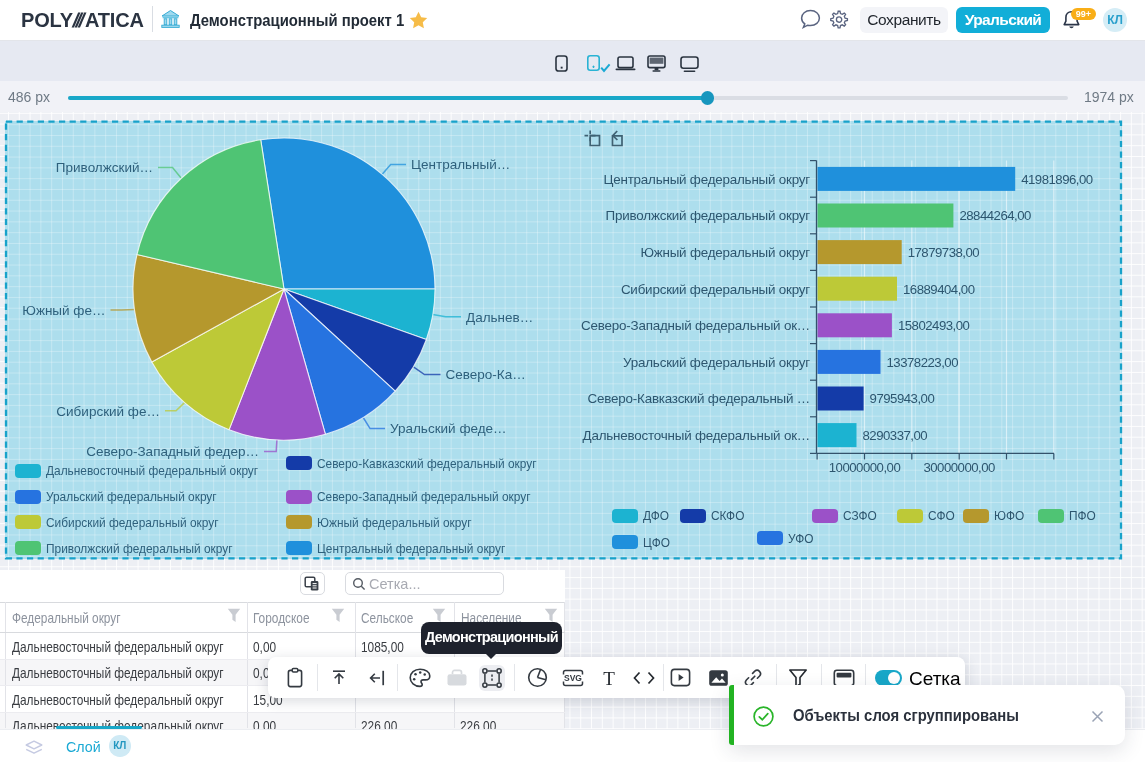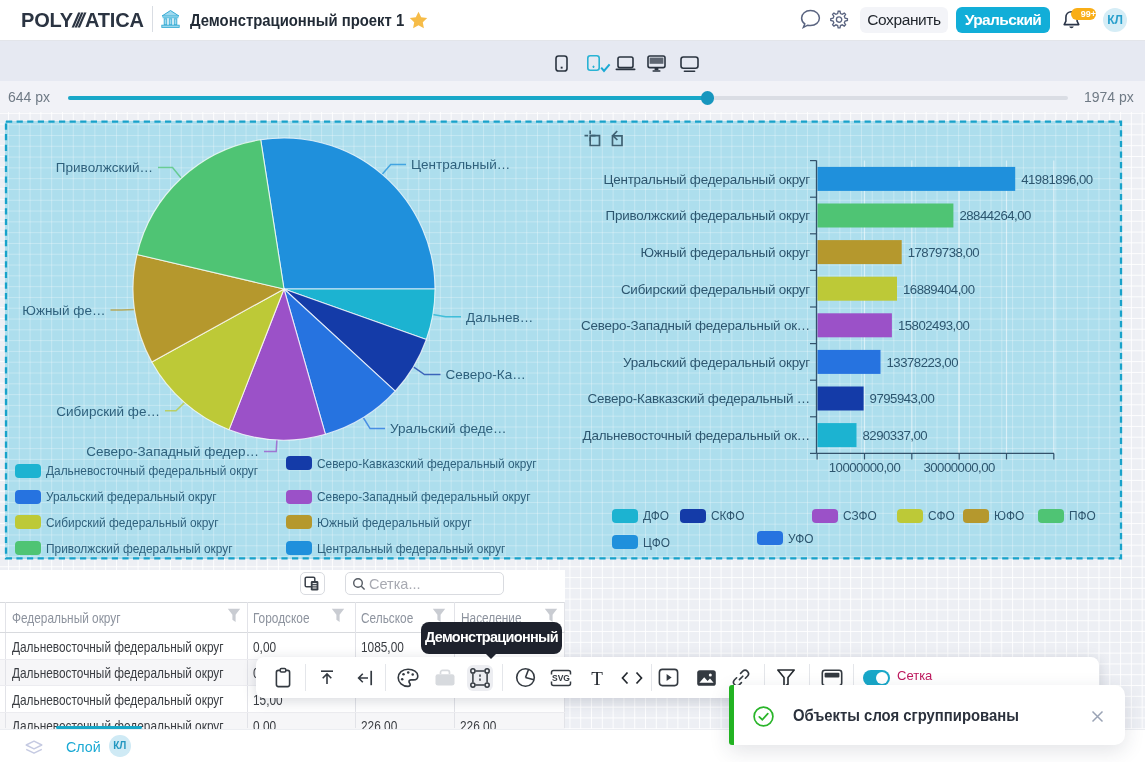--- a/index.html
+++ b/index.html
@@ -16,21 +16,21 @@
 #sel{position:absolute;left:5px;top:120.6px;width:1117px;height:438.5px;background-color:#addeed;
  background-image:linear-gradient(to right,rgba(255,255,255,.28) 1px,transparent 1px),linear-gradient(to bottom,rgba(255,255,255,.28) 1px,transparent 1px);
  background-size:10.8px 10.8px;background-position:3px 3.2px}
 .legrow{position:absolute;display:flex;align-items:center;height:14px}
 .sw{width:26px;height:14px;border-radius:4px;flex:none}
 .legtxt{font-size:13.5px;color:#2e607c;margin-left:5px;white-space:nowrap;transform:scaleX(.88);transform-origin:0 50%}
 #tablepanel{position:absolute;left:0;top:570px;width:565px;height:158px;background:#fff;z-index:5}
 .hdrtxt{position:absolute;top:608.5px;font-size:15px;color:#8d939e;z-index:6;white-space:nowrap;transform:scaleX(.79);transform-origin:0 50%}
 .celltxt{position:absolute;font-size:15px;color:#3a3d42;z-index:6;white-space:nowrap;transform:scaleX(.79);transform-origin:0 50%}
 .colsep{position:absolute;top:602px;width:1px;height:126px;background:#e2e3e8;z-index:6}
-#toolbar{position:absolute;left:256px;top:657px;width:843px;height:41px;background:#fff;border-radius:8px;z-index:10;
+#toolbar{position:absolute;left:268px;top:657px;width:697px;height:41px;background:#fff;border-radius:8px;z-index:10;
  box-shadow:0 3px 14px rgba(40,50,70,.18)}
 .tb-ic{position:absolute;top:0;width:24px;height:41px;display:flex;align-items:center;justify-content:center}
 .tb-div{position:absolute;top:7px;width:1px;height:27px;background:#e4e6ea}
 #tooltip{position:absolute;left:421px;top:622px;width:141px;height:32px;background:#1e222d;border-radius:8px;z-index:12;
  color:#fff;font-size:14.5px;font-weight:700;text-align:center;line-height:31px;letter-spacing:-0.7px}
 #tooltip:after{content:"";position:absolute;left:64px;top:31px;border:6px solid transparent;border-top-color:#1e222d}
 #toast{position:absolute;left:729px;top:684.8px;width:396px;height:60.5px;background:#fff;border-radius:3px 10px 10px 3px;z-index:20;
  box-shadow:0 6px 20px rgba(40,50,70,.13);overflow:hidden}
 #bottombar{position:absolute;left:0;top:728.5px;width:1145px;height:33.5px;background:#fff;z-index:15;border-top:1px solid #eceef2}
 </style></head>
@@ -55,21 +55,21 @@
 </svg>
 <svg class="abs" style="left:829px;top:10px" width="20" height="20" viewBox="0 0 24 24">
  <path d="M12 1.5 L14.2 1.5 L14.8 4.3 L16.9 5.2 L19.3 3.7 L20.9 5.3 L19.4 7.7 L20.3 9.8 L23.1 10.4 L23.1 12.6 L20.3 13.2 L19.4 15.3 L20.9 17.7 L19.3 19.3 L16.9 17.8 L14.8 18.7 L14.2 21.5 L12 21.5 L11.4 18.7 L9.3 17.8 L6.9 19.3 L5.3 17.7 L6.8 15.3 L5.9 13.2 L3.1 12.6 L3.1 10.4 L5.9 9.8 L6.8 7.7 L5.3 5.3 L6.9 3.7 L9.3 5.2 L11.4 4.3 Z M13.1 8.3 a3.2 3.2 0 1 0 0 6.4 a3.2 3.2 0 1 0 0 -6.4" fill="none" stroke="#5a6480" stroke-width="1.6" transform="translate(-1,0)"></path>
 </svg>
 <div class="abs" style="left:860px;top:7px;width:88px;height:26px;background:#f3f4f8;border-radius:6px;font-size:15.5px;letter-spacing:-0.4px;font-weight:500;color:#1f242b;text-align:center;line-height:26px">Сохранить</div>
 <div class="abs" style="left:956px;top:7px;width:94px;height:26px;background:#12aed8;border-radius:6px;font-size:15.5px;letter-spacing:-0.6px;font-weight:700;color:#fff;text-align:center;line-height:26px">Уральский</div>
 <svg class="abs" style="left:1062px;top:10px" width="19" height="20" viewBox="0 0 19 20">
  <path d="M9.5 1.8 C6.2 1.8 3.9 4.2 3.9 7.4 L3.9 11.2 L2.2 14.6 L16.8 14.6 L15.1 11.2 L15.1 7.4 C15.1 4.2 12.8 1.8 9.5 1.8 Z" fill="none" stroke="#2b3548" stroke-width="1.6" stroke-linejoin="round"></path>
  <path d="M7.2 16.6 a2.4 2.4 0 0 0 4.6 0 Z" fill="#2b3548"></path>
 </svg>
-<div class="abs" style="left:1071px;top:7.5px;width:25px;height:12.5px;background:#f9ae17;border-radius:7px;color:#fff;font-size:9px;font-weight:700;text-align:right;line-height:12.5px">99+</div>
+<div class="abs" style="left:1071px;top:7.5px;width:25px;height:12.5px;background:#f9ae17;border-radius:7px;color:#fff;font-size:9px;font-weight:700;text-align:center;line-height:12.5px">99+</div>
 <div class="abs" style="left:1103px;top:7.5px;width:24px;height:24px;background:#d5edf6;border-radius:50%;color:#29a0cc;font-size:12px;font-weight:600;text-align:center;line-height:24px">КЛ</div>
 </div>
 <div id="devrow">
 <svg class="abs" style="left:555px;top:14px" width="13" height="17" viewBox="0 0 13 17">
  <rect x="1" y="1" width="11" height="15" rx="2.6" fill="none" stroke="#2b3440" stroke-width="1.6"></rect>
  <rect x="5.7" y="11.7" width="1.9" height="1.9" fill="#2b3440"></rect>
 </svg>
 <svg class="abs" style="left:587px;top:14px" width="13" height="16" viewBox="0 0 13 16">
  <rect x="0.8" y="0.8" width="11.4" height="14.4" rx="2.4" fill="none" stroke="#29b3d4" stroke-width="1.6"></rect>
  <path d="M6.5 10.6 L6.5 13 M5.3 11.8 L7.7 11.8" stroke="#29b3d4" stroke-width="1"></path>
@@ -86,21 +86,21 @@
  <rect x="2.6" y="2.6" width="13.8" height="6.2" fill="#5e6672"></rect>
  <rect x="7.6" y="12.6" width="3.8" height="2.6" fill="#2b3440"></rect>
  <rect x="5.4" y="15.2" width="8.2" height="1.6" rx="0.8" fill="#2b3440"></rect>
 </svg>
 <svg class="abs" style="left:680px;top:15px" width="19" height="16" viewBox="0 0 19 16">
  <rect x="1" y="1" width="17" height="11.2" rx="2.4" fill="none" stroke="#2b3440" stroke-width="1.6"></rect>
  <rect x="3.6" y="14.4" width="11.8" height="1.5" rx="0.75" fill="#2b3440"></rect>
 </svg>
 </div>
 <div id="sliderrow">
-<div class="abs" style="left:8px;top:8px;font-size:14px;color:#6f7a85">644 px</div>
+<div class="abs" style="left:8px;top:8px;font-size:14px;color:#6f7a85">486 px</div>
 <div class="abs" style="left:1084px;top:8px;font-size:14px;color:#6f7a85">1974 px</div>
 <div class="abs" style="left:68px;top:14.5px;width:1000px;height:4.5px;border-radius:3px;background:#dadde4"></div>
 <div class="abs" style="left:68px;top:14.5px;width:639px;height:4.5px;border-radius:3px;background:#18a7c8"></div>
 <div class="abs" style="left:700.5px;top:10px;width:13.5px;height:13.5px;border-radius:50%;background:#1796be"></div>
 </div>
 <div id="canvas"></div>
 <div id="sel"></div>
 <svg class="abs" style="left:0;top:112px;z-index:3;pointer-events:none" width="1145" height="650" viewBox="0 0 1145 650">
 <rect x="6" y="9.7" width="1115" height="436.6" fill="none" stroke="#18a2ca" stroke-width="2.3" stroke-dasharray="6.2,4.4"></rect>
 </svg>
@@ -412,21 +412,21 @@
     </div>
 <div class="tb-div" style="left:48.7px"></div>
 <div class="tb-div" style="left:128.5px"></div>
 <div class="tb-div" style="left:245.7px"></div>
 <div class="tb-div" style="left:395px"></div>
 <div class="tb-div" style="left:507.9px"></div>
 <div class="tb-div" style="left:553.1px"></div>
 <div class="tb-div" style="left:597.3px"></div>
 <div class="abs" style="left:607px;top:12.5px;width:27px;height:16px;border-radius:8px;background:#18a7c8"></div>
 <div class="abs" style="left:620px;top:14.5px;width:12px;height:12px;border-radius:50%;background:#fff"></div>
-<div class="abs" style="left:641px;top:11px;font-size:13px;color:#be185d">Сетка</div>
+<div class="abs" style="left:641px;top:11px;font-size:19px;color:#000000">Сетка</div>
 </div>
 <div id="tooltip">Демонстрационный</div>
 <div id="toast">
 <div class="abs" style="left:0;top:0;width:4.5px;height:60.5px;background:#22b322"></div>
 <svg class="abs" style="left:24px;top:21px" width="21" height="21" viewBox="0 0 21 21">
  <circle cx="10.5" cy="10.5" r="9.4" fill="none" stroke="#2ab52a" stroke-width="1.7"></circle>
  <path d="M6.3 10.8 L9.3 13.7 L14.8 7.6" fill="none" stroke="#2ab52a" stroke-width="1.7" stroke-linecap="round"></path>
 </svg>
 <div class="abs" style="left:64px;top:21.5px;font-size:16.5px;font-weight:700;color:#2b313c;transform:scaleX(.9);transform-origin:0 50%;white-space:nowrap">Объекты слоя сгруппированы</div>
 <svg class="abs" style="left:362px;top:25px" width="13" height="13" viewBox="0 0 13 13">

